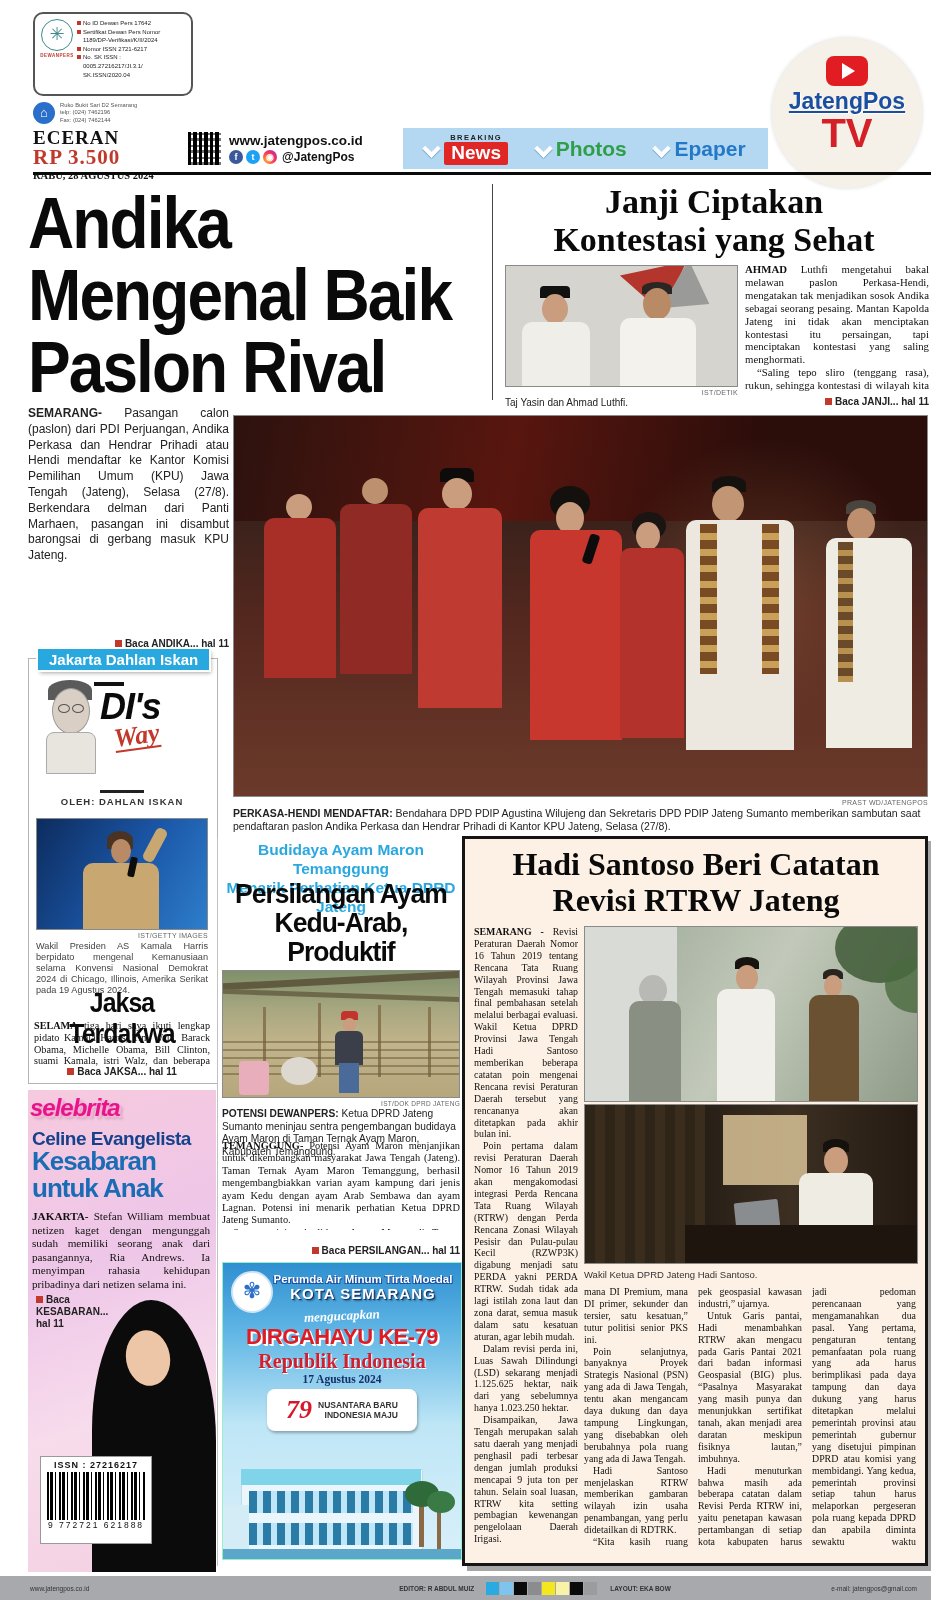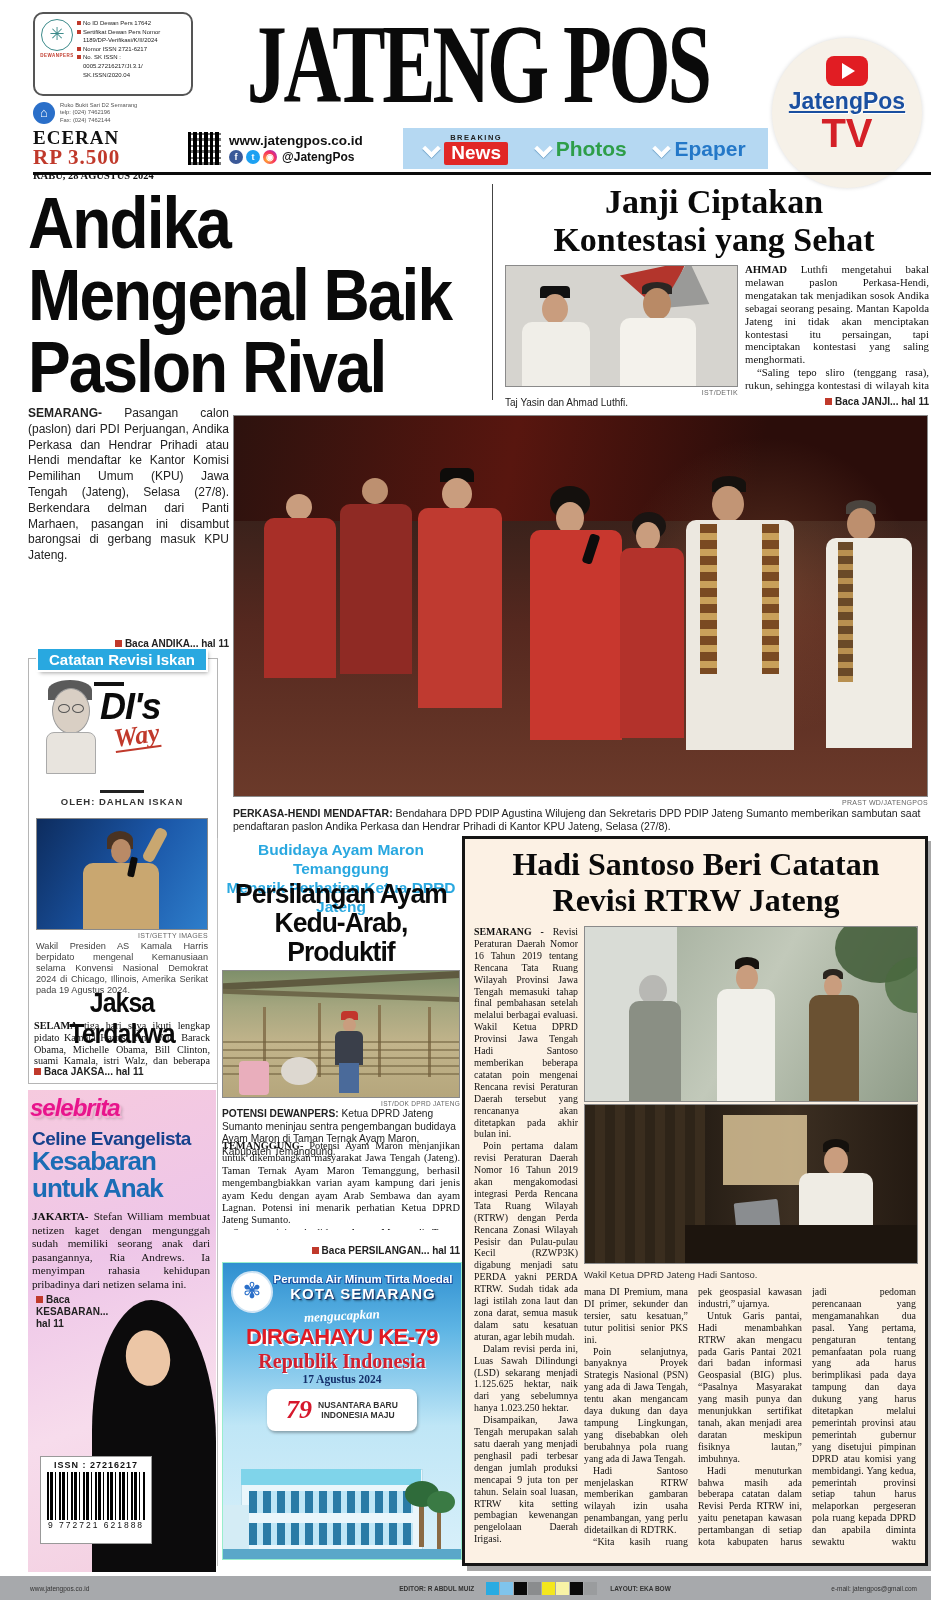--- a/index.html
+++ b/index.html
@@ -135,21 +135,21 @@
   .adKota{font:bold 15px "Liberation Sans",sans-serif;color:#fff;letter-spacing:1px;
           text-shadow:1px 1px 0 #15306b,2px 2px 2px rgba(0,0,0,.4);}
   .adScript{font:italic bold 13px "Liberation Serif",serif;color:#fff;transform:rotate(-3deg);display:inline-block;}
   .adTitle{font:bold 22px "Liberation Sans",sans-serif;color:#e01b24;letter-spacing:-.5px;
            text-shadow:1px 1px 0 #fff,2px 2px 0 #fff;}
   .adSub{font:bold 20px "Liberation Serif",serif;color:#d02030;text-shadow:1px 1px 0 #fff;}
   .adDate{font:bold 11.5px "Liberation Serif",serif;color:#15306b;}
   .adLogoBox{width:150px;height:42px;background:#fff;border-radius:8px;margin:4px auto 0;display:flex;
              align-items:center;justify-content:center;gap:6px;box-shadow:1px 2px 3px rgba(0,0,0,.3);}
   .ad79{font:italic bold 26px "Liberation Serif",serif;color:#d6182c;}
-  .adSlog{font:bold 8.5px "Liberation Sans",sans-serif;color:#333;text-align:center;line-height:10px;}
+  .adSlog{font:bold 8.5px "Liberation Sans",sans-serif;color:#333;text-align:right;line-height:10px;}
   .pdamCircle{position:absolute;left:8px;top:8px;width:38px;height:38px;border-radius:50%;background:#fff;
               border:2px solid #cfe4f4;color:#2a6fc9;font-size:22px;line-height:36px;text-align:center;}
   
   .footer{left:0;top:1576px;width:931px;height:24px;background:#a7a9ac;display:flex;align-items:center;
           font:6.5px "Liberation Sans",sans-serif;color:#333;}
   .fblk{width:13px;height:13px;display:inline-block;margin-right:1px;}
   
   .head{position:absolute;border-radius:50%;background:#c99d7e;}
   .body{position:absolute;border-radius:10px 10px 0 0;}
 </style>
@@ -179,23 +179,20 @@
     <div class="addrTxt">
       <div>Ruko Bukit Sari D2 Semarang</div>
       <div>telp: (024) 7462196</div>
       <div>Fax: (024) 7462144</div>
     </div>
   </div>
   <div class="abs eceran">ECERAN</div>
   <div class="abs price">RP 3.500</div>
   <div class="abs edate">RABU, 28 AGUSTUS 2024</div>
 
-  <div class="abs masthead">
-    <div class="mastTxt">JATENG POS</div>
-  </div>
 
   <div class="abs tvCircle">
     <div class="ytBtn">
         <div class="ytTri"></div>
       </div>
     <div class="tvName">JatengPos</div>
     <div class="tvTV">TV</div>
   </div>
 
   <div class="abs navrow">
@@ -292,21 +289,21 @@
     <div class="head" style="left:613px;top:92px;width:28px;height:32px;background:#bd8f6e;"></div>
     <div class="body" style="left:592px;top:122px;width:86px;height:210px;background:#efece4;"></div>
     <div class="abs" style="left:604px;top:126px;width:15px;height:140px;background:repeating-linear-gradient(180deg,#6a4a28 0 8px,#b89050 8px 14px);"></div>
   </div>
   <div class="abs credit" style="left:233px;top:799px;width:695px;text-align:right;">PRAST WD/JATENGPOS</div>
   <div class="abs capt" style="left:233px;top:807px;width:695px;font-size:10.5px;">
     <b>PERKASA-HENDI MENDAFTAR:</b><span> Bendahara DPD PDIP Agustina Wilujeng dan Sekretaris DPD PDIP Jateng Sumanto memberikan sambutan saat pendaftaran paslon Andika Perkasa dan Hendrar Prihadi di Kantor KPU Jateng, Selasa (27/8).</span>
   </div>
 
   <div class="abs dbox"></div>
-  <div class="abs dbadge">Catatan Revisi Iskan</div>
+  <div class="abs dbadge">Jakarta Dahlan Iskan</div>
   <div class="abs" style="left:44px;top:678px;width:52px;height:96px;">
     <div class="abs" style="left:4px;top:2px;width:44px;height:20px;border-radius:50% 50% 0 0;background:#5a5a5a;"></div>
     <div class="abs" style="left:8px;top:10px;width:36px;height:44px;border-radius:50%;background:#d9cfc4;border:1px solid #9a9a9a;"></div>
     <div class="abs" style="left:14px;top:26px;width:10px;height:7px;border:1.5px solid #555;border-radius:50%;"></div>
     <div class="abs" style="left:28px;top:26px;width:10px;height:7px;border:1.5px solid #555;border-radius:50%;"></div>
     <div class="abs" style="left:2px;top:54px;width:48px;height:40px;border-radius:8px 8px 0 0;background:#e8e4de;border:1px solid #aaa;"></div>
   </div>
   <div class="abs" style="left:100px;top:686px;">
     <div class="abs" style="left:-6px;top:-4px;width:30px;height:4px;background:#111;"></div>
     <div class="disTxt">DI's</div>
@@ -322,21 +319,21 @@
     <div class="abs" style="left:46px;top:44px;width:76px;height:68px;border-radius:10px 10px 0 0;background:#c9a770;"></div>
     <div class="abs" style="left:112px;top:8px;width:12px;height:36px;border-radius:5px;background:#c9a770;transform:rotate(28deg);"></div>
     <div class="abs" style="left:92px;top:38px;width:7px;height:20px;background:#0c0c0c;border-radius:2px;transform:rotate(12deg);"></div>
   </div>
   <div class="abs credit" style="left:36px;top:932px;width:172px;text-align:right;">IST/GETTY IMAGES</div>
   <div class="abs dCapt just">Wakil Presiden AS Kamala Harris berpidato mengenal Kemanusiaan selama Konvensi Nasional Demokrat 2024 di Chicago, Illinois, Amerika Serikat pada 19 Agustus 2024.</div>
   <div class="abs jaksaH">Jaksa Terdakwa</div>
   <div class="abs jBody">
     <p><b>SELAMA</b><span> tiga hari saya ikuti lengkap pidato Kamala Harris, Tim Walz, Barack Obama, Michelle Obama, Bill Clinton, suami Kamala, istri Walz, dan beberapa lagi</span></p>
   </div>
-  <div class="abs readmore" style="left:34px;top:1066px;width:176px;text-align:left;">
+  <div class="abs readmore" style="left:34px;top:1066px;width:176px;text-align:center;">
     <span class="rsq"></span><span>Baca JAKSA... hal 11</span>
   </div>
 
   <div class="abs seleb"></div>
   <div class="abs selBadge">selebrita</div>
   <div class="abs celName">Celine Evangelista</div>
   <div class="abs kesH">
     <div>Kesabaran</div>
     <div>untuk Anak</div>
   </div>

